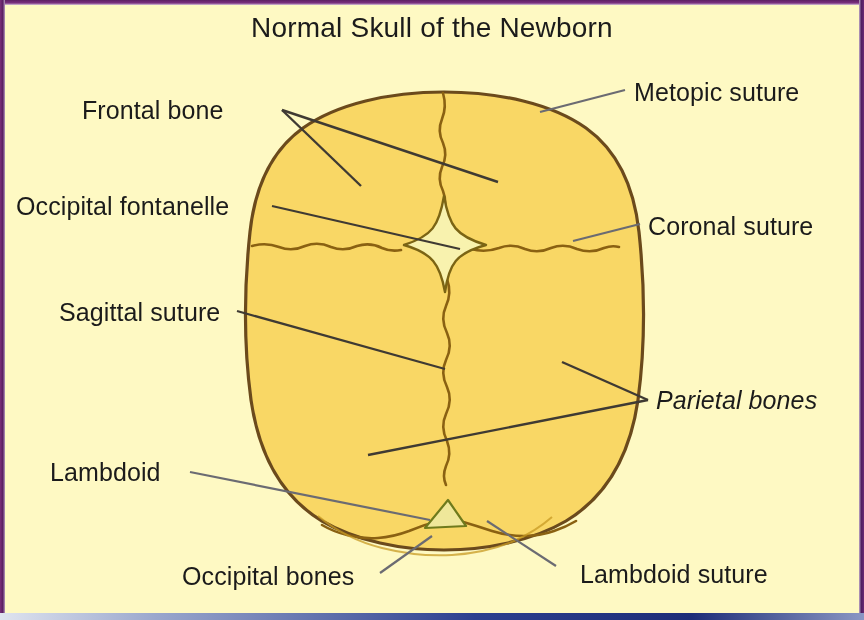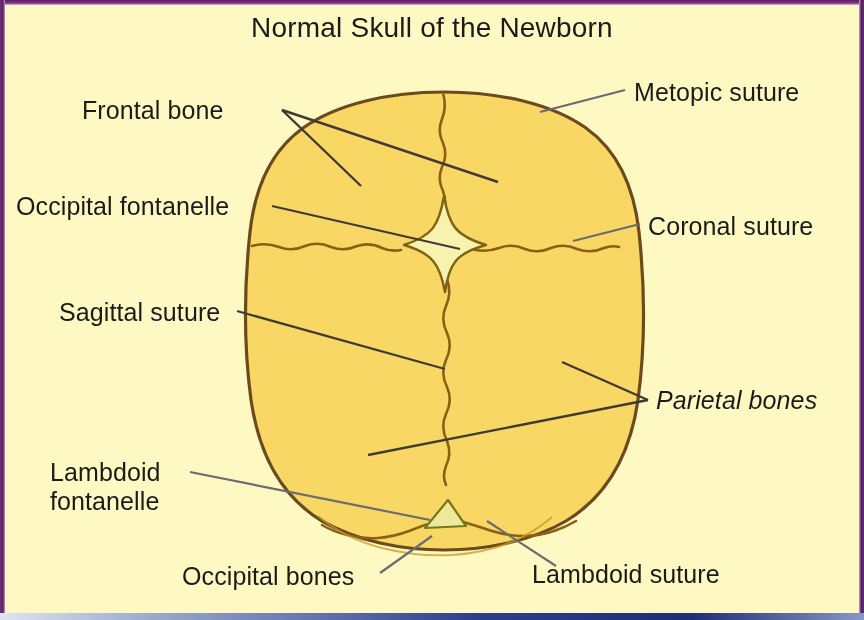--- a/index.html
+++ b/index.html
@@ -66,21 +66,21 @@
     letter-spacing: 0.2px;
   }
   .lbl-frontal        { left: 82px;  top: 96px; }
   .lbl-anterior       { left: 16px;  top: 192px; }
   .lbl-sagittal       { left: 35px;  top: 298px; margin-left: 24px; }
   .lbl-posterior      { left: 50px;  top: 458px; }
   .lbl-occipital      { left: 182px; top: 562px; }
   .lbl-metopic        { left: 634px; top: 78px; }
   .lbl-coronal        { left: 648px; top: 212px; }
   .lbl-parietal       { left: 656px; top: 386px; font-style: italic; }
-  .lbl-lambdoid       { left: 532px; top: 560px; }
+  .lbl-lambdoid       { left: 580px; top: 560px; }
 </style>
 </head>
 <body>
 
 <div id="page">
 
   <div id="frame-top"></div>
   <div id="frame-left"></div>
   <div id="frame-right"></div>
   <div id="frame-bottom"></div>
@@ -161,21 +161,20 @@
   </svg>
 
   <div class="label lbl-frontal">Frontal bone</div>
 
   <div class="label lbl-anterior">Occipital fontanelle</div>
 
   <div class="label lbl-sagittal">Sagittal suture</div>
 
   <div class="label lbl-posterior">
     <div>Lambdoid</div>
-    <div>fontanelle</div>
   </div>
 
   <div class="label lbl-occipital">Occipital bones</div>
 
   <div class="label lbl-metopic">Metopic suture</div>
 
   <div class="label lbl-coronal">Coronal suture</div>
 
   <div class="label lbl-parietal">Parietal bones</div>
 

